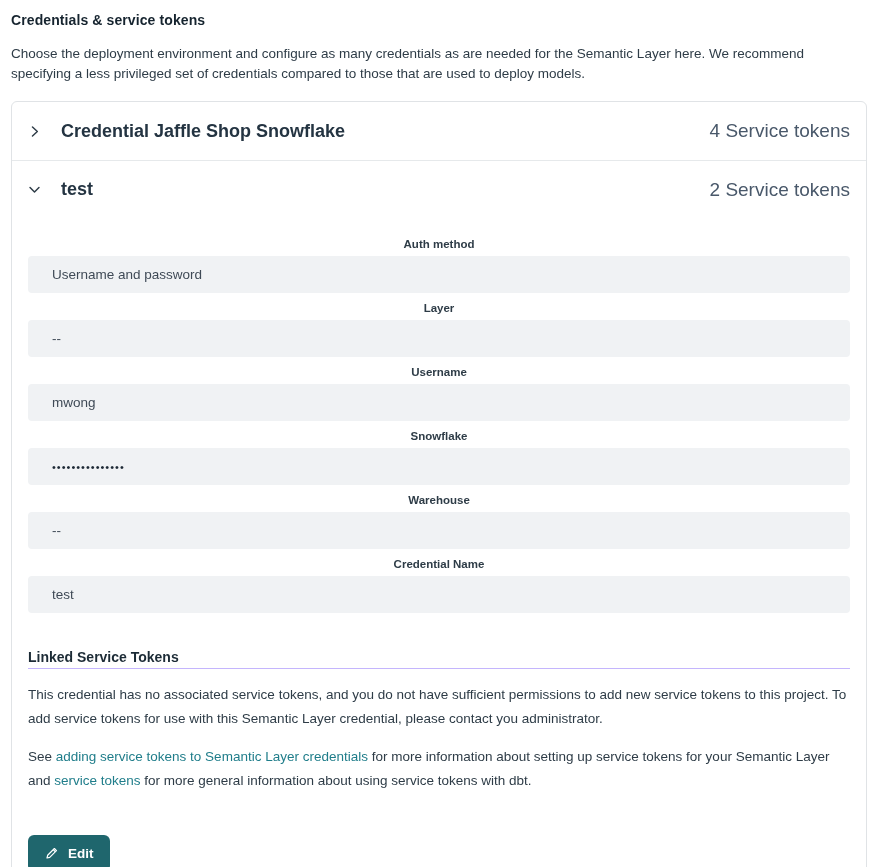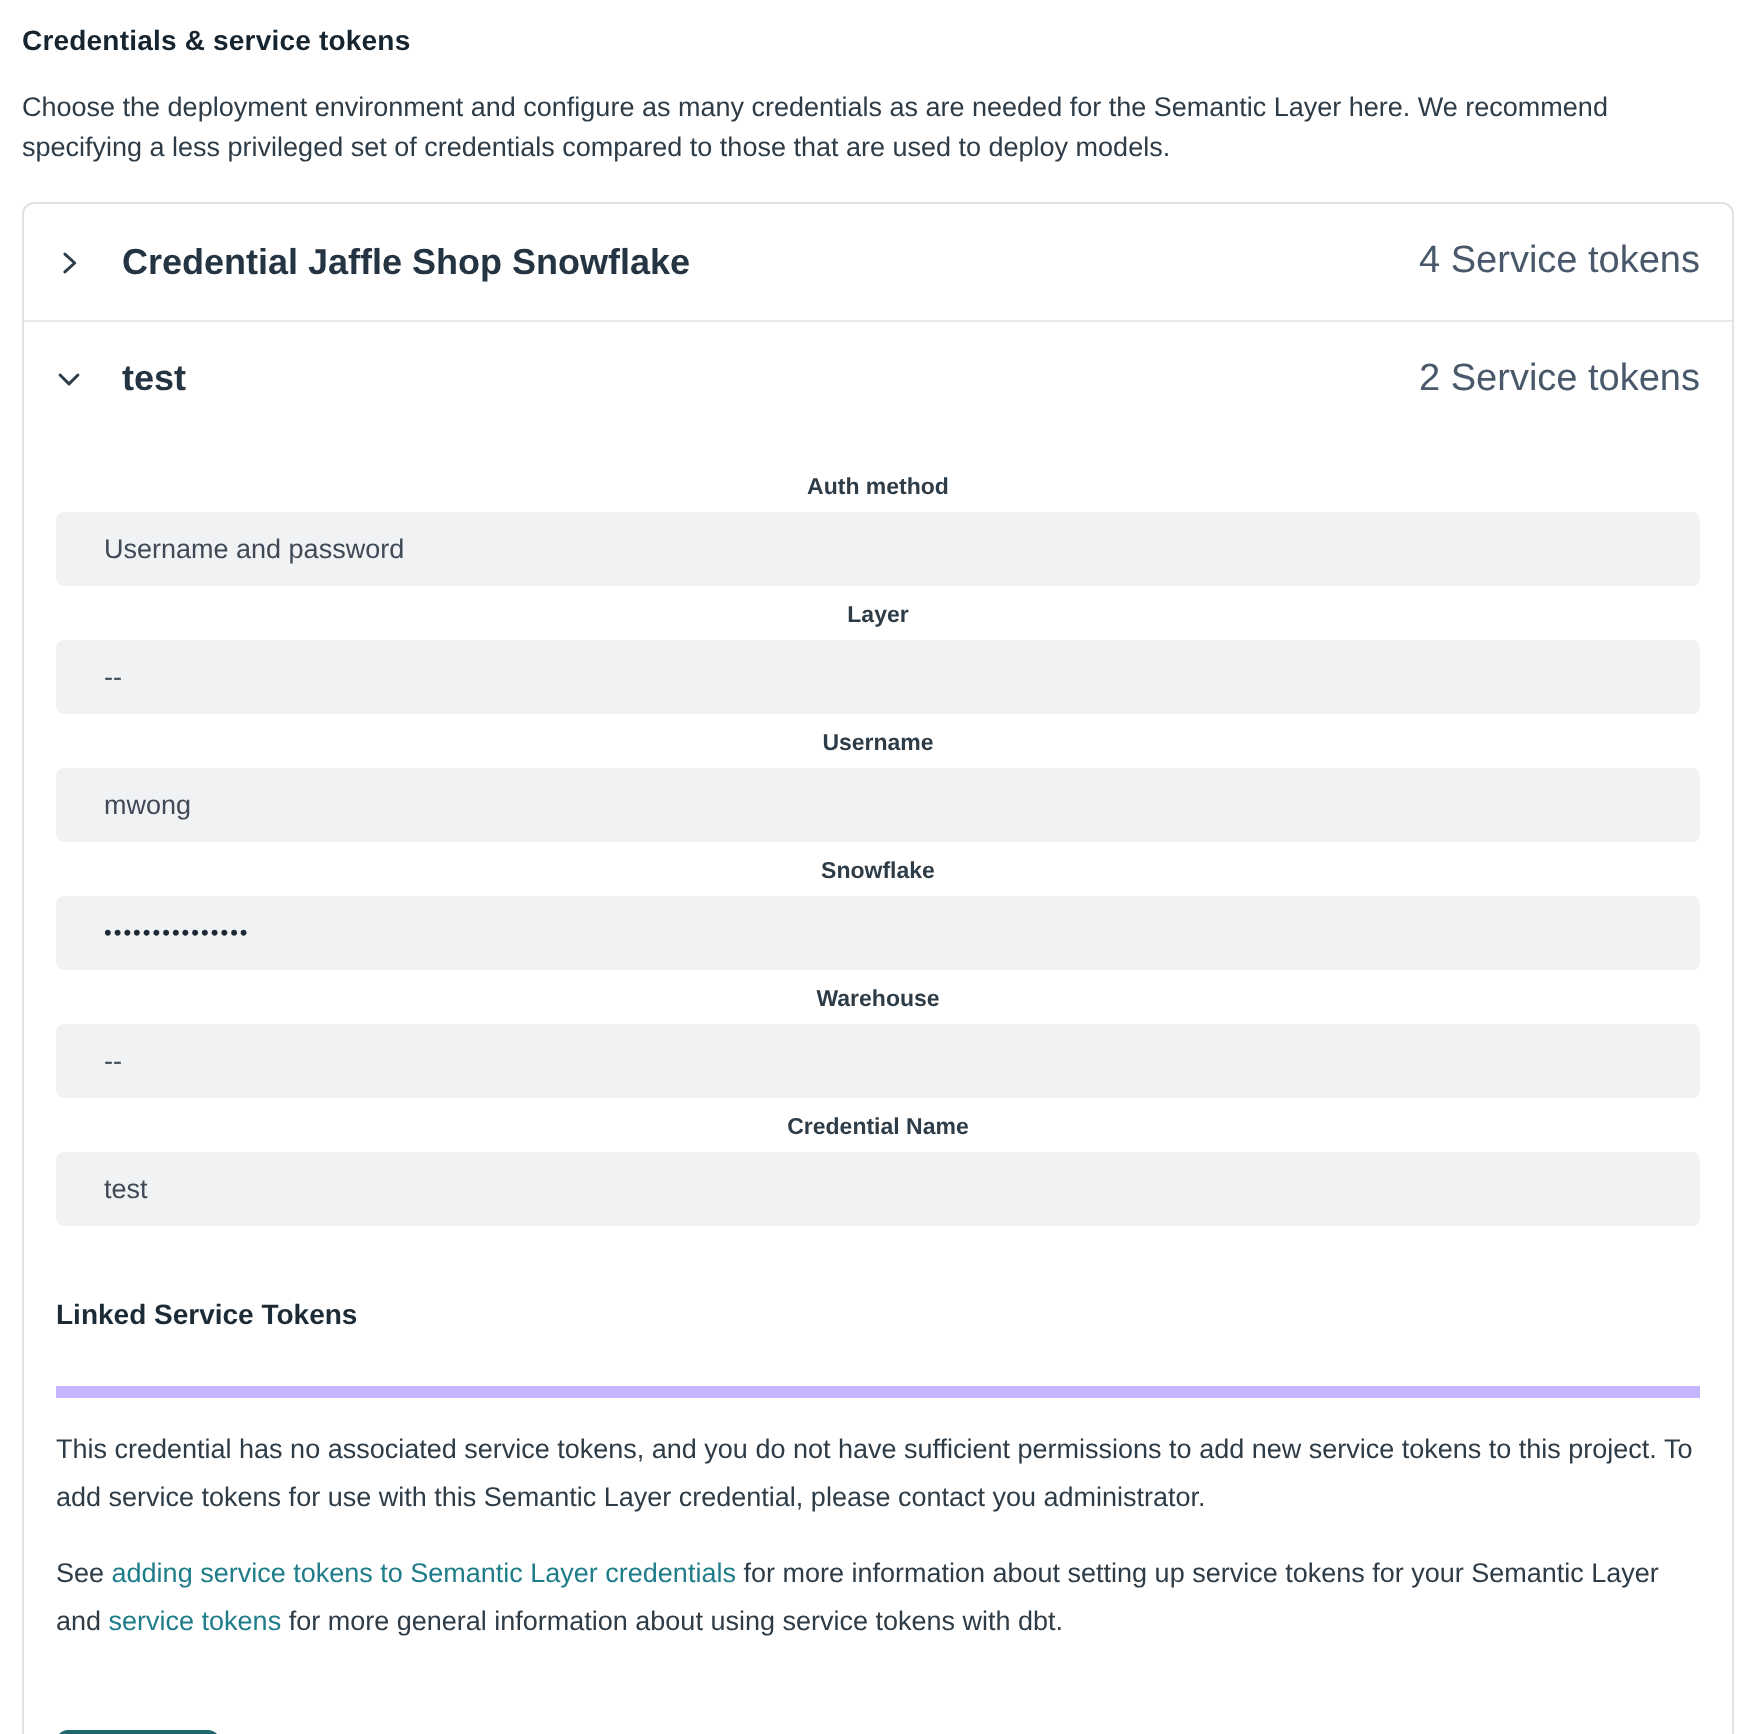--- a/index.html
+++ b/index.html
@@ -89,22 +89,22 @@
   .field-value.masked {
     font-size: 11px;
     letter-spacing: 1px;
     color: #1d2935;
   }
   .lst-section { margin-top: 36px; }
   .lst-heading {
     font-size: 14px;
     font-weight: 700;
     color: #1c2b36;
-    padding-bottom: 28px;
-    border-bottom: 6px solid #c4b5fd;
+    padding-bottom: 3px;
+    border-bottom: 1px solid #c4b5fd;
   }
   .lst-p {
     margin-top: 14px;
     font-size: 13.5px;
     line-height: 24px;
     color: #2e3c47;
     max-width: 820px;
   }
   .lst-p a {
     color: #1f7d8a;

